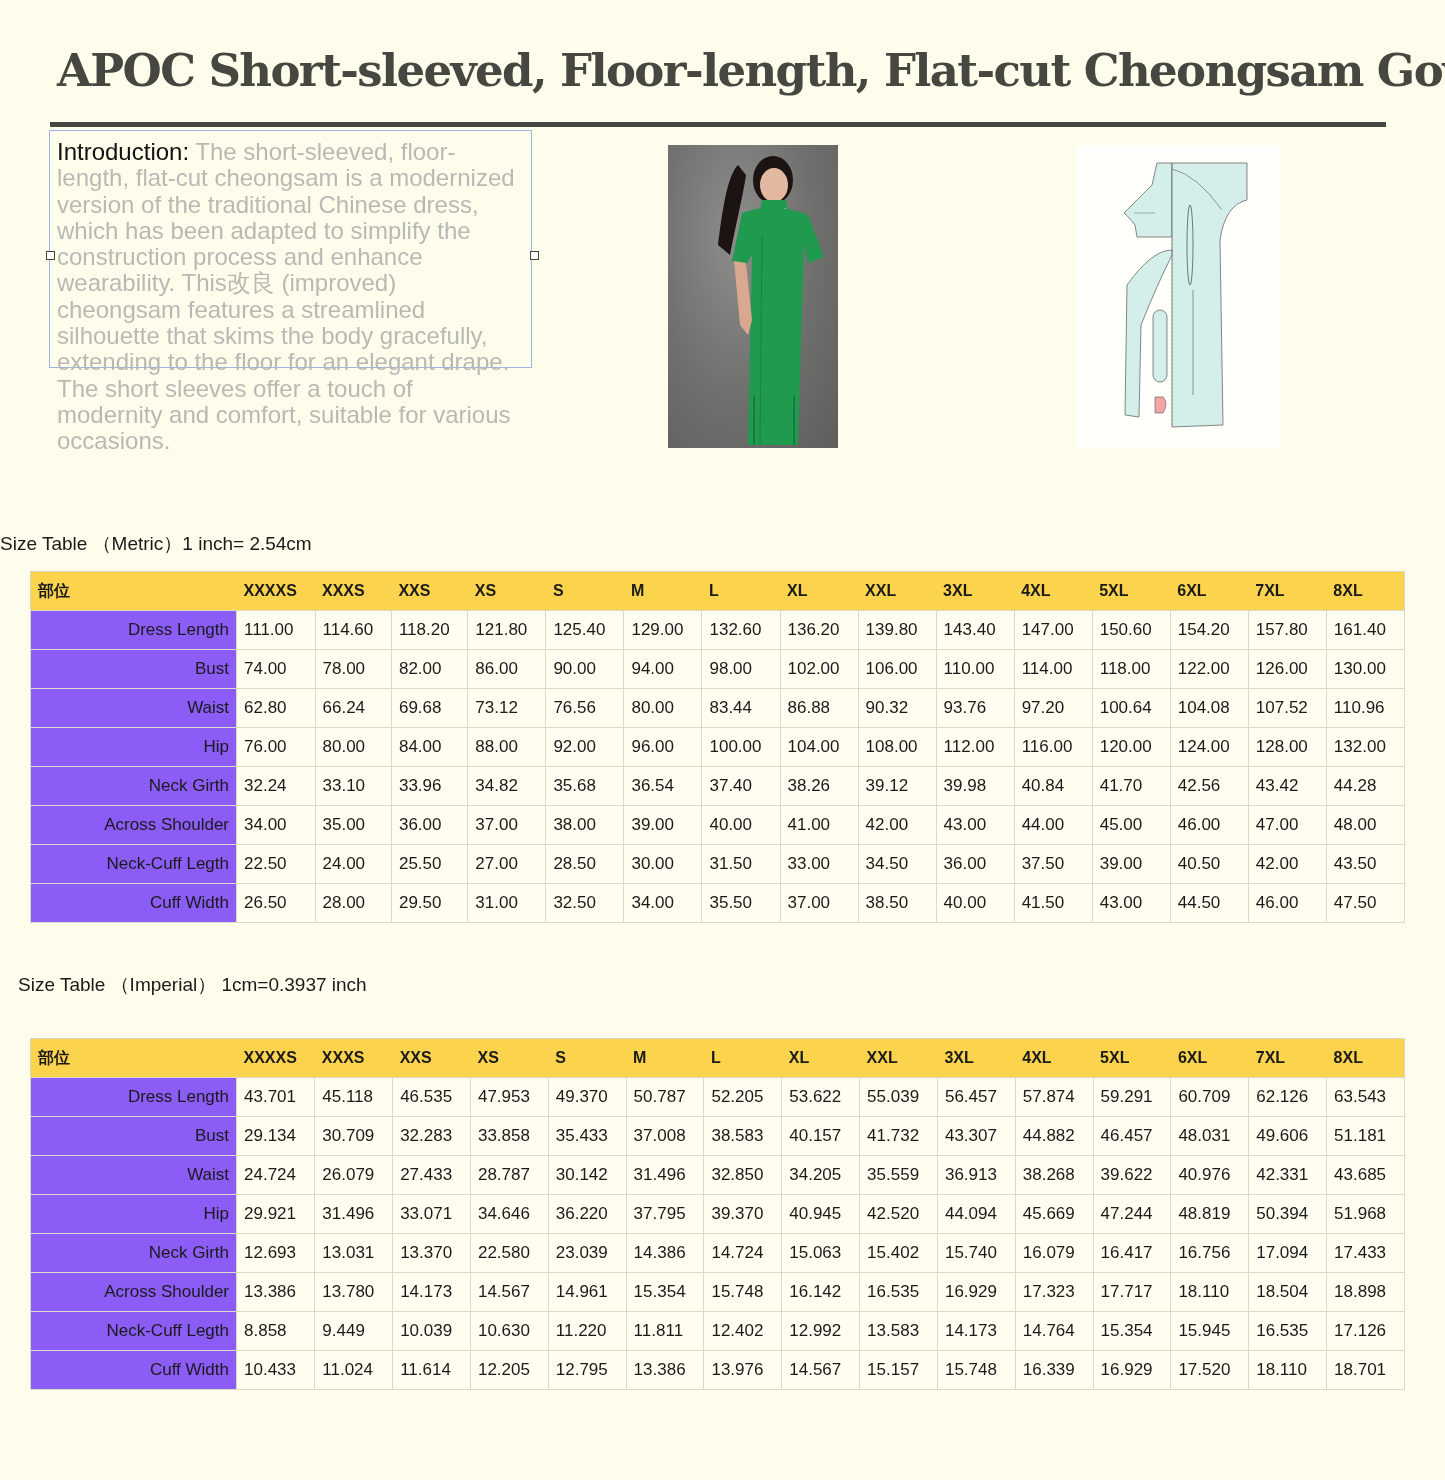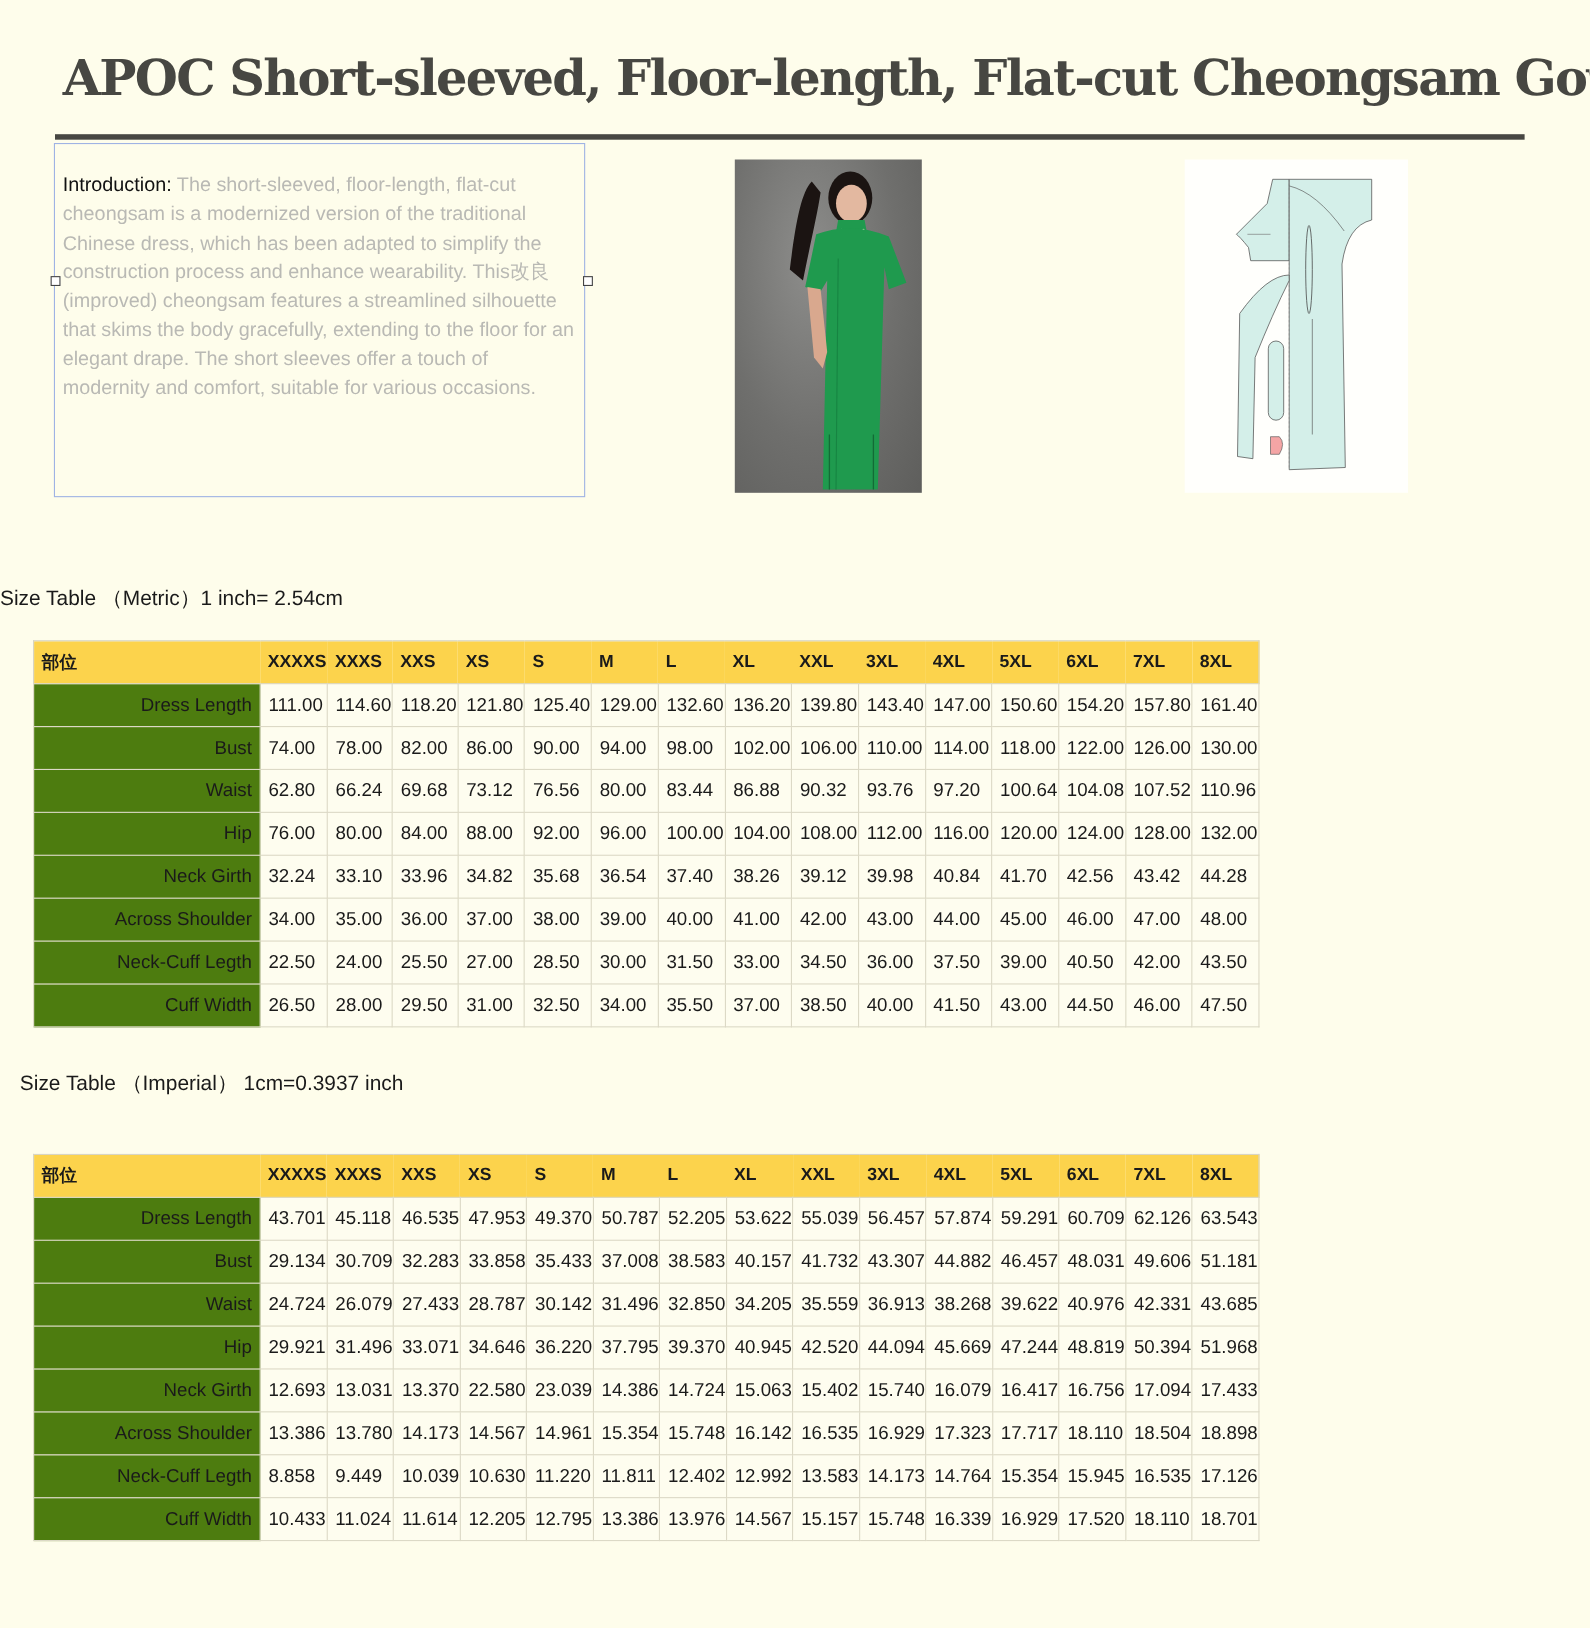--- a/index.html
+++ b/index.html
@@ -15,23 +15,23 @@
     position: absolute; left: 57px; top: 44px;
     font-family: "DejaVu Serif", "Liberation Serif", serif;
     font-weight: bold; font-size: 45px; letter-spacing: -1.6px;
     color: #474742; margin: 0; white-space: nowrap;
   }
   .title-rule {
     position: absolute; left: 50px; top: 122px; width: 1336px; height: 5px;
     background: #474742;
   }
   .intro-box {
-    position: absolute; left: 49px; top: 130px; width: 483px; height: 322px;
+    position: absolute; left: 49px; top: 130px; width: 483px; height: 238px;
     border: 1.5px solid #9fb3e4; box-sizing: border-box;
-    padding: 24px 7px; font-size: 18px; line-height: 26.3px;
+    padding: 8px 7px; font-size: 24px; line-height: 26.3px;
     color: #b9b9b4;
   }
   .intro-box .lbl { color: #111; }
   .handle {
     position: absolute; width: 7px; height: 7px; background: #fff;
     border: 1px solid #444; top: 251px;
   }
   .photo {
     position: absolute; left: 668px; top: 145px; width: 170px; height: 303px;
     overflow: hidden;
@@ -39,38 +39,37 @@
   }
   .pattern {
     position: absolute; left: 1077px; top: 145px; width: 203px; height: 303px;
     background: #fffffc;
   }
   .table-caption {
     position: absolute; left: 0; width: 1435px; text-align: left;
     font-size: 19px; color: #1a1a1a;
   }
   table.size {
-    position: absolute; left: 30px; width: 1115px;
+    position: absolute; left: 30px; width: 1375px;
     border-collapse: collapse; font-size: 17px;
     border: 1px solid #d8d5c3;
-    margin-top: 11px;
   }
   table.size th {
     background: #fcd34c; text-align: left; font-weight: bold;
     height: 38px; padding: 0 0 0 7px; font-size: 16px;
     border: none;
   }
   table.size td {
     height: 38px; padding: 0 0 0 7px;
     border: 1px solid #dcd9c6;
     background: #fefdef;
     white-space: nowrap;
   }
   table.size td.rowlabel {
-    background: #4d7c0f; text-align: right; padding: 0 7px 0 0;
+    background: #8b5cf6; text-align: right; padding: 0 7px 0 0;
     width: 198px;
   }
   table.size th.corner { width: 198px; }
 </style>
 </head>
 <body>
 
 <h1 class="title">APOC Short-sleeved, Floor-length, Flat-cut Cheongsam Gown</h1>
 <div class="title-rule"></div>
 

